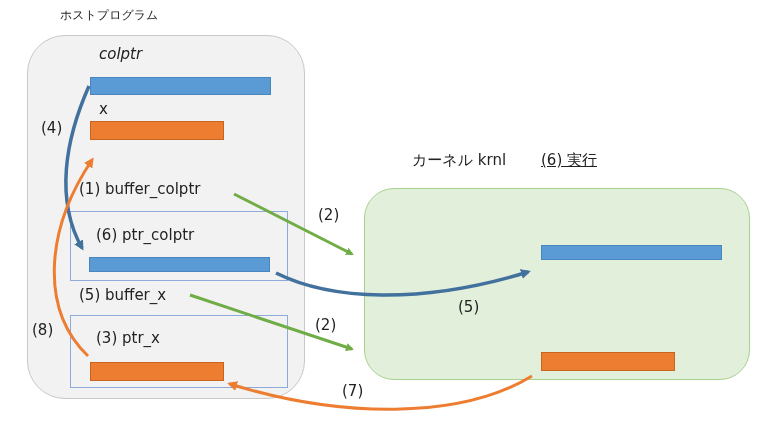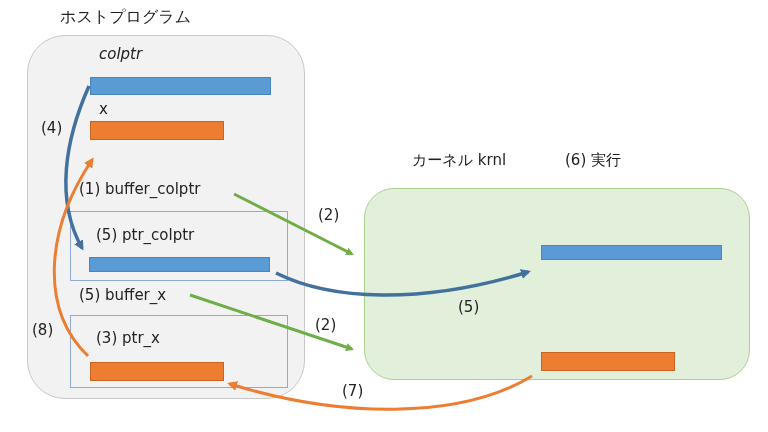--- a/index.html
+++ b/index.html
@@ -13,43 +13,43 @@
                 background: #e2efda; border: 1px solid #a9d18e; border-radius: 30px; box-sizing: border-box; }
   .inner-box { border: 1px solid #8eaadb; background: #f2f2f2; box-sizing: border-box; }
   .bar-blue { background: #5b9bd5; border: 1px solid #4a85bd; box-sizing: border-box; }
   .bar-orange { background: #ed7d31; border: 1px solid #c8641f; box-sizing: border-box; }
   svg.arrows { position: absolute; left: 0; top: 0; width: 768px; height: 432px; pointer-events: none; }
   .code { font-size: 15px; line-height: 19px; white-space: pre; }
 </style>
 </head>
 <body>
 
-<div class="abs txt" style="left:60px; top:9px; font-size:16px;">ホストプログラム</div>
+<div class="abs txt" style="left:60px; top:9px; font-size:12px;">ホストプログラム</div>
 <div class="abs host-box"></div>
 
 <div class="abs txt" style="left:99px; top:47px;font-style:italic;">colptr</div>
 <div class="abs bar-blue" style="left:90px; top:77px; width:181px; height:18px;"></div>
 
 <div class="abs txt" style="left:99px; top:102px;">x</div>
 <div class="abs bar-orange" style="left:90px; top:121px; width:134px; height:19px;"></div>
 
 <div class="abs txt" style="left:79px; top:182px;">(1) buffer_colptr</div>
 
 <div class="abs inner-box" style="left:70px; top:211px; width:218px; height:70px;"></div>
-<div class="abs txt" style="left:96px; top:228px;">(5) ptr_colptr</div>
+<div class="abs txt" style="left:96px; top:228px;">(6) ptr_colptr</div>
 <div class="abs bar-blue" style="left:89px; top:257px; width:181px; height:15px;"></div>
 
 <div class="abs txt" style="left:79px; top:288px;">(5) buffer_x</div>
 
 <div class="abs inner-box" style="left:70px; top:315px; width:218px; height:73px;"></div>
 <div class="abs txt" style="left:96px; top:331px;">(3) ptr_x</div>
 <div class="abs bar-orange" style="left:90px; top:362px; width:134px; height:19px;"></div>
 
 <div class="abs txt" style="left:412px; top:153px;text-align:right;">カーネル krnl</div>
-<div class="abs txt" style="left:565px; top:153px;">(6) 実行</div>
+<div class="abs txt" style="left:541px; top:153px;text-decoration:underline;">(6) 実行</div>
 <div class="abs kernel-box"></div>
 
 <div class="abs code" style="left:379px; top:205px;">
   <div style="height:19px;"></div>
   
   
   
 </div>
 
 <div class="abs bar-blue" style="left:541px; top:245px; width:181px; height:15px;"></div>

